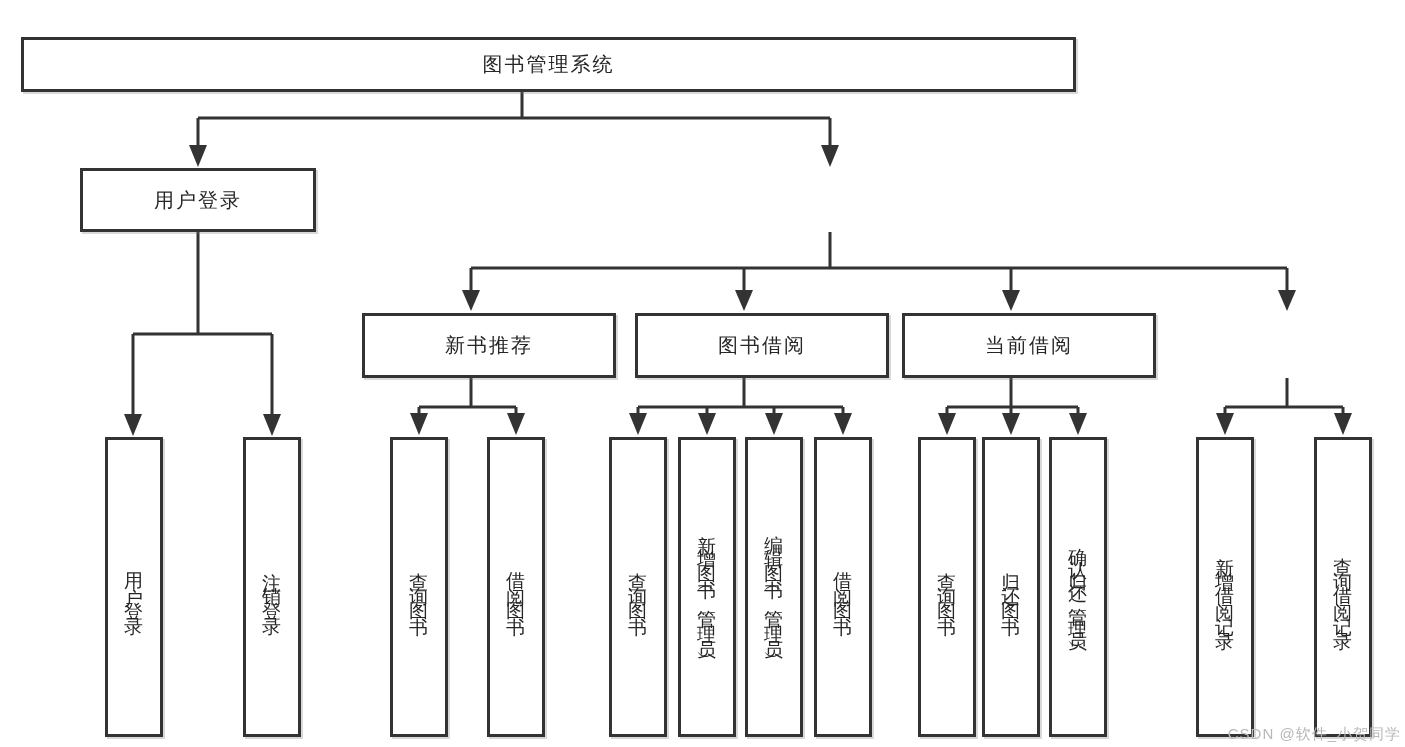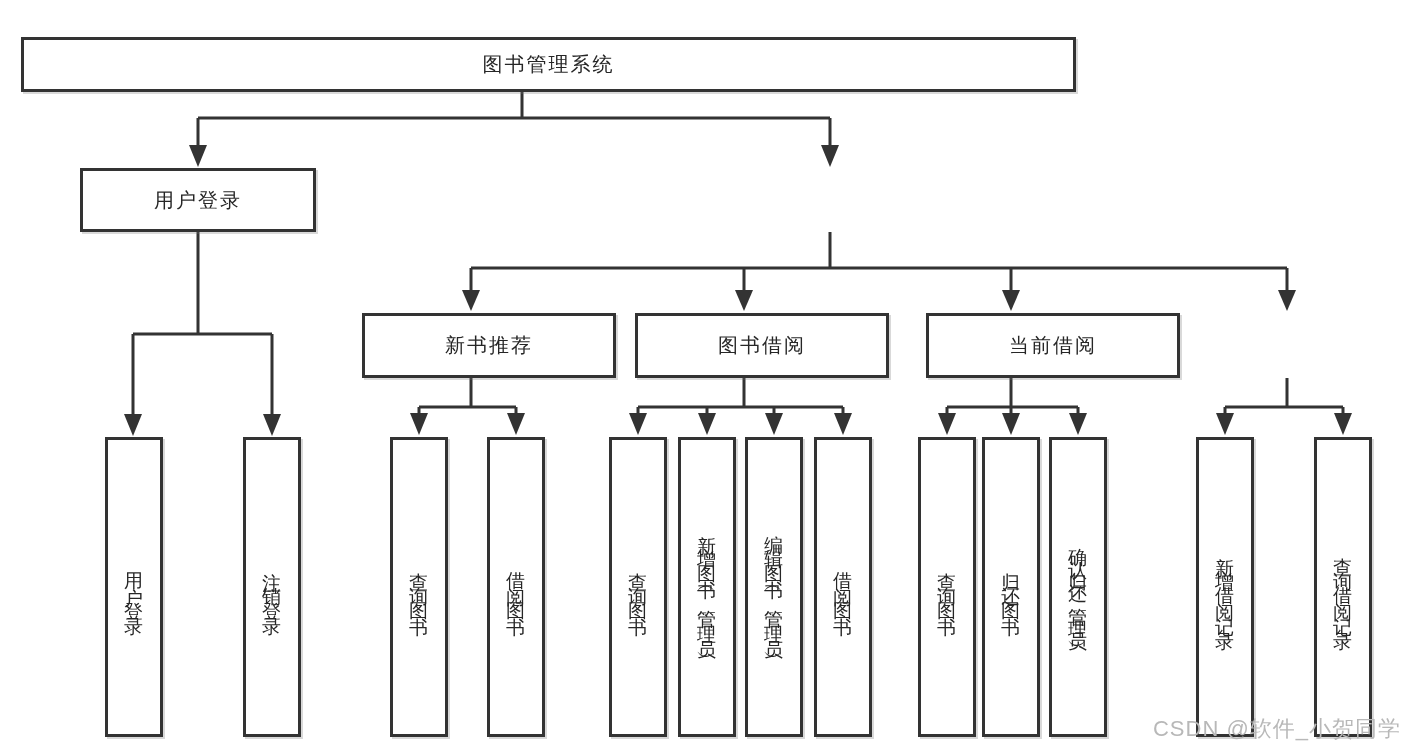--- a/index.html
+++ b/index.html
@@ -51,38 +51,38 @@
     color: var(--text);
     white-space: nowrap;
   }
   .root  { left: 21px;  top: 13px;  width: 1055px; height: 55px; margin-top: 24px; }
   .l2    { top: 168px;  width: 236px; height: 64px; }
   .l2a   { left: 80px; }
   .l2b   { left: 712px; }
   .l3    { top: 313px;  width: 254px; height: 65px; }
   .l3a   { left: 362px; }
   .l3b   { left: 635px; }
-  .l3c   { left: 926px; }
+  .l3c   { left: 902px; }
   .l3d   { left: 1178px; }
   .leaf  { top: 437px;  width: 58px; height: 300px; }
   .vtext {
     writing-mode: vertical-rl;
     text-orientation: mixed;
     font-size: 19px;
     letter-spacing: 15px;
     color: var(--text);
     line-height: 1;
     white-space: nowrap;
   }
   .vtext.ls-tight { letter-spacing: 12px; }
   .watermark {
     position: absolute;
     right: 4px;
     bottom: 3px;
-    font-size: 22px;
+    font-size: 15px;
     letter-spacing: 1px;
     color: var(--wm);
     white-space: nowrap;
   }
 </style>
 </head>
 <body>
 
 <div class="canvas">
 

